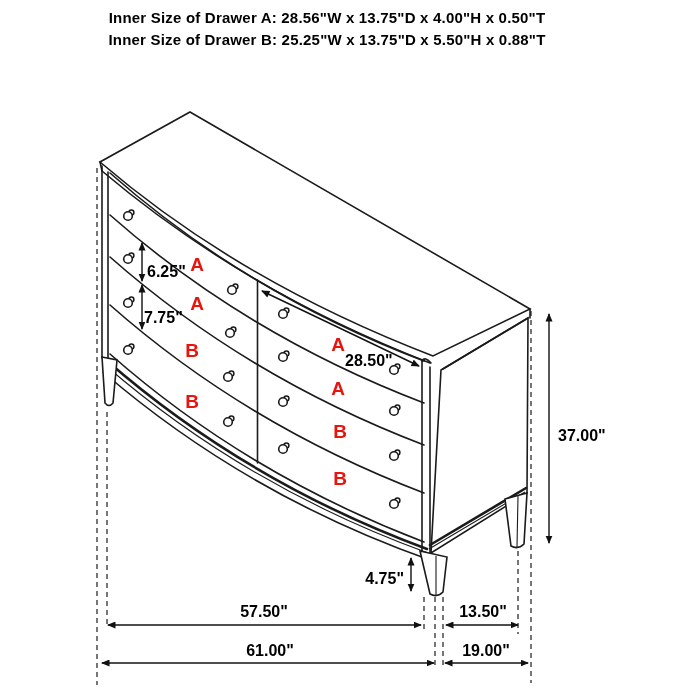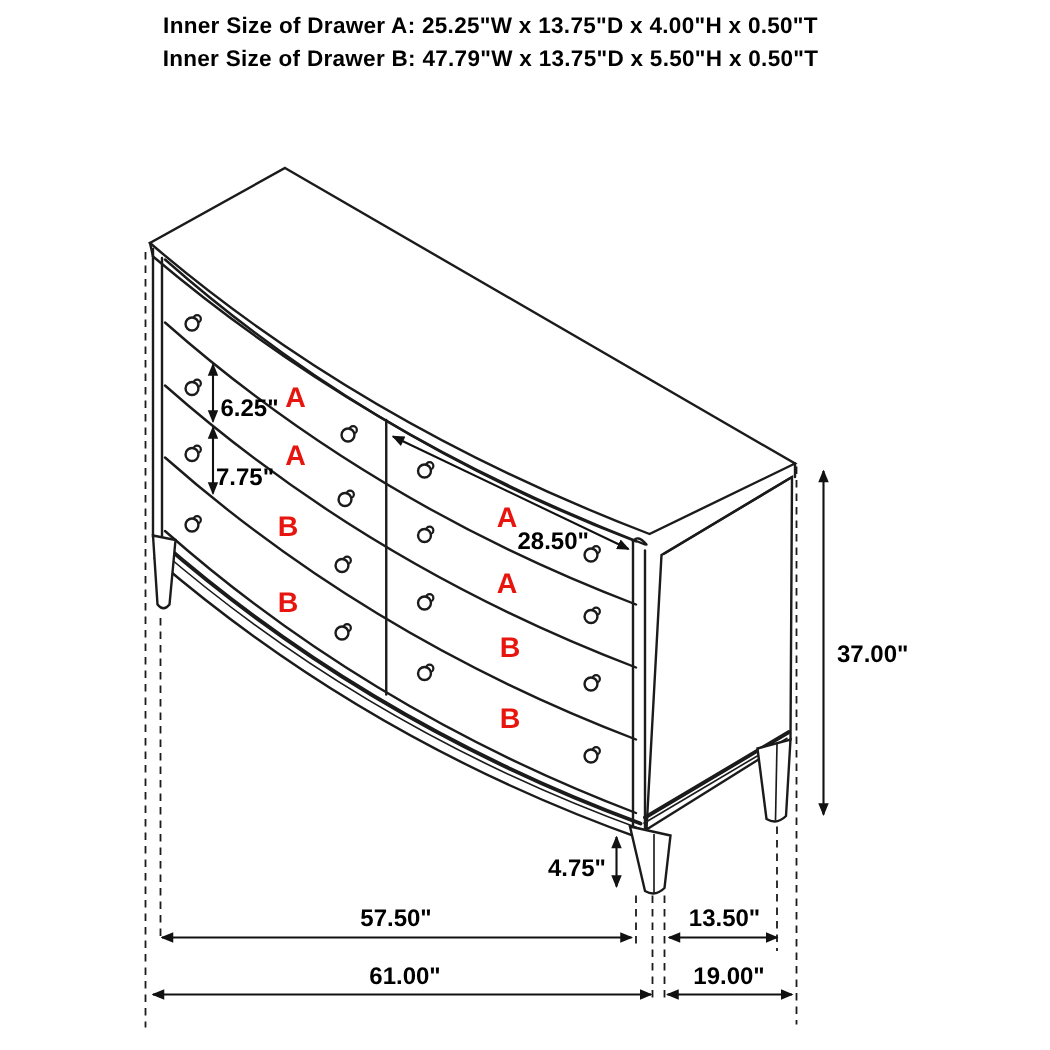--- a/index.html
+++ b/index.html
@@ -16,22 +16,22 @@
   .dimtxt{font-family:"Liberation Sans", sans-serif;font-size:16px;font-weight:bold;fill:#000;}
   .lbl{font-family:"Liberation Sans", sans-serif;font-size:19px;font-weight:bold;text-anchor:middle;}
   .white{fill:#ffffff;}
 </style>
 </head>
 <body>
 
 <div class="canvas">
 
   <div class="hdr">
-    <div>Inner Size of Drawer A: 25.25"W x 13.75"D x 4.00"H x 0.50"T</div>
-    <div>Inner Size of Drawer B: 47.79"W x 13.75"D x 5.50"H x 0.50"T</div>
+    <div>Inner Size of Drawer A: 28.56"W x 13.75"D x 4.00"H x 0.50"T</div>
+    <div>Inner Size of Drawer B: 25.25"W x 13.75"D x 5.50"H x 0.88"T</div>
   </div>
 
   <svg width="700" height="700" viewBox="0 0 700 700">
     <defs>
       <marker id="aE" markerWidth="9" markerHeight="8" refX="7.5" refY="3.5" orient="auto" markerUnits="userSpaceOnUse">
         <path d="M0,0 L8.5,3.5 L0,7 Z" fill="#111"></path>
       </marker>
       <marker id="aS" markerWidth="9" markerHeight="8" refX="1" refY="3.5" orient="auto" markerUnits="userSpaceOnUse">
         <path d="M8.5,0 L0,3.5 L8.5,7 Z" fill="#111"></path>
       </marker>

